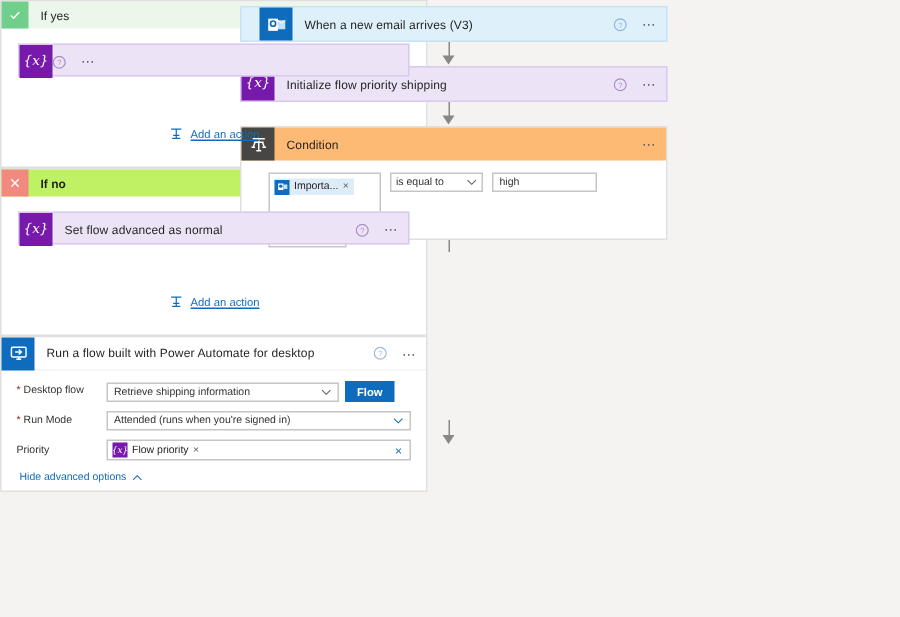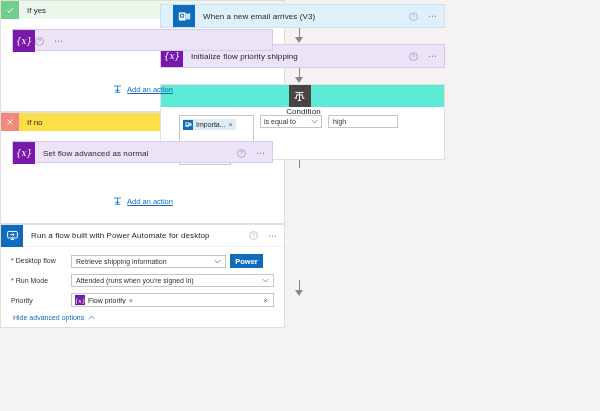--- a/index.html
+++ b/index.html
@@ -46,21 +46,21 @@
   .ico-outlook svg { width: 13px; height: 13px; }
 
   
   .varnode { background: #ece3f7; border: 1px solid #d9c9ee; }
   .ico-var { background: #7719aa; color: #fff; font-size: 9px;
              font-family: "DejaVu Serif", serif; font-style: italic; }
   .v1 { left: 160px; top: 44px; width: 285px; height: 24px; }
 
   
   .cond { left: 160px; top: 84px; width: 285px; height: 76px; background:#fff; }
-  .cond-head { background: #5eead4; height: 22px; flex-direction: column; }
+  .cond-head { background: #fdba74; height: 22px; }
   .ico-cond { background: #484644; }
   .ico-cond svg { width: 13px; height: 13px; }
   .cond-body { padding: 8px 0 0 18px; }
   .cond-row { display: flex; align-items: flex-start; gap: 6px; }
 
   .tokenbox {
     width: 75px; height: 29px; border: 1px solid #c8c6c4; background: #fff;
     padding: 3px 3px; display: flex; align-items: flex-start;
   }
   .chip {
@@ -89,21 +89,21 @@
     font-size: 7px; color: #201f1e;
   }
   .plus { font-size: 9px; line-height: 7px; color:#201f1e;}
 
   
   .branch { top: 168px; width: 285px; height: 112px; background: #fff; border: 1px solid #e1dfdd; }
   .branch-yes { left: 14px; }
   .branch-no  { left: 301px; }
   .br-head { display: flex; align-items: center; height: 18px; text-align: center; }
   .br-head.yes { background: #eaf7ea; }
-  .br-head.no  { background: #fde047; }
+  .br-head.no  { background: #bef264; font-weight: bold; }
   .br-badge { width: 18px; height: 18px; flex: none; display:flex; align-items:center; justify-content:center; }
   .br-badge.yes { background: #6fcf8b; }
   .br-badge.no  { background: #f1897f; }
   .br-badge svg { width: 10px; height: 10px; }
   .br-label { padding-left: 8px; font-size: 8px; color: #201f1e; }
   .br-body { padding: 10px 11px 0 11px; position: relative; height: 94px;}
   .br-action { height: 22px; width: 100%; }
   .addaction {
     position: absolute; left: 0; right: 0; bottom: 18px;
     display: flex; align-items: center; justify-content: center; gap: 4px;
@@ -352,21 +352,21 @@
           <span class="req">*</span>
           <span>Desktop flow</span>
         </div>
         <div class="fctrl">
           <div class="fselect short">
             <span>Retrieve shipping information</span>
             <svg class="chev" viewBox="0 0 10 6">
                 <path d="M1 1l4 4 4-4" stroke="#605e5c" stroke-width="1" fill="none"></path>
               </svg>
           </div>
-          <div class="editbtn">Power</div>
+          <div class="editbtn">Flow</div>
         </div>
       </div>
 
       <div class="frow">
         <div class="flabel">
           <span class="req">*</span>
           <span>Run Mode</span>
         </div>
         <div class="fctrl">
           <div class="fselect">

